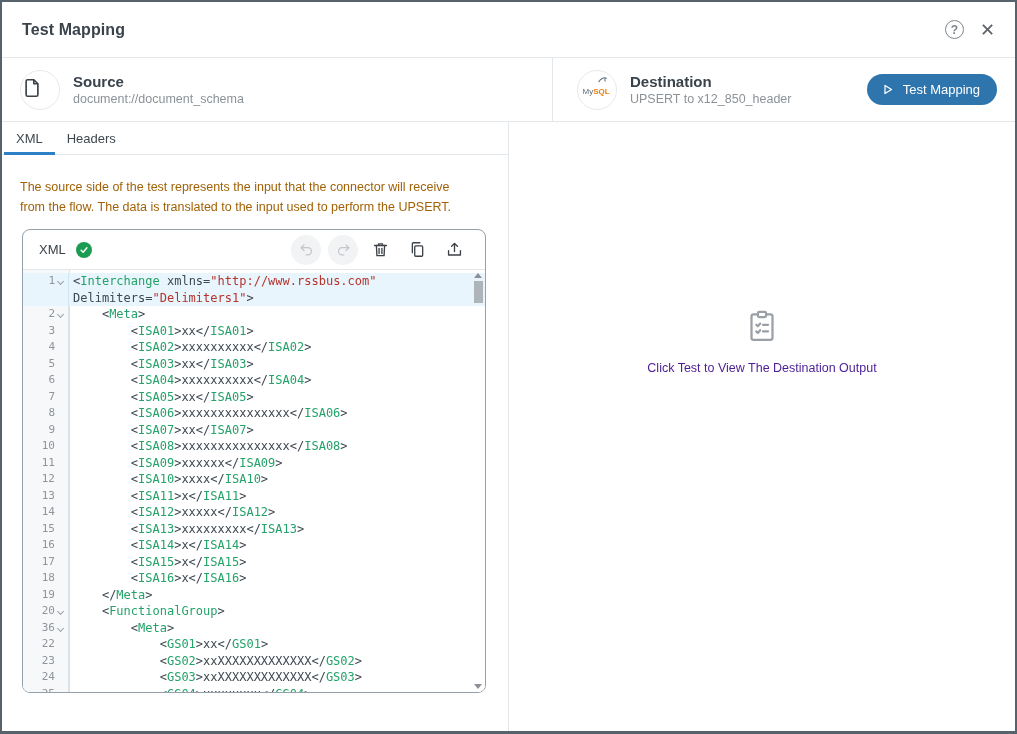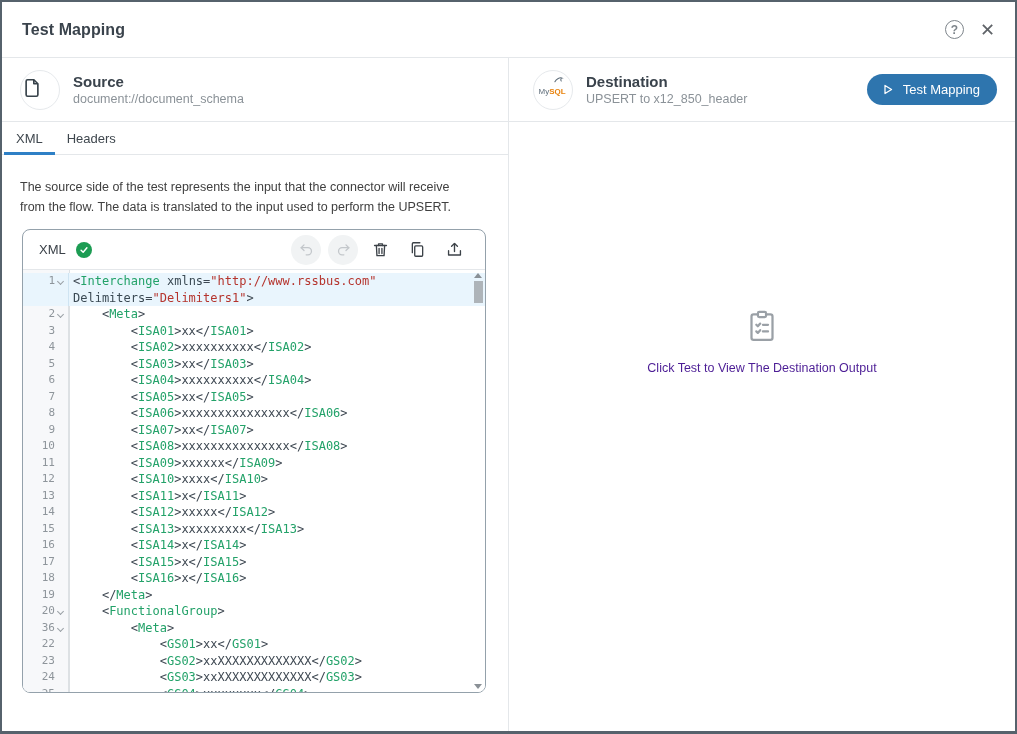--- a/index.html
+++ b/index.html
@@ -18,21 +18,21 @@
   
   .titlebar{flex:0 0 56px;display:flex;align-items:center;padding:0 20px;
     border-bottom:1px solid #e4e7ea}
   .title{font-size:16px;font-weight:700;color:#3a434c;flex:1;letter-spacing:.1px}
   .help{width:19px;height:19px;border:1.5px solid #7e858b;border-radius:50%;color:#7e858b;
     font-size:12px;font-weight:700;display:flex;align-items:center;justify-content:center;
     margin-right:16px;cursor:pointer;background:#fff}
   .close{font-size:18px;color:#5f6368;cursor:pointer;line-height:1}
   
   .band{flex:0 0 64px;display:flex;border-bottom:1px solid #e4e7ea}
-  .band-left{width:507px;border-right:1px solid #e4e7ea;display:flex;align-items:center;
+  .band-left{width:551px;border-right:1px solid #e4e7ea;display:flex;align-items:center;
     padding:0 18px}
   .band-right{flex:1;display:flex;align-items:center;padding:0 18px 0 24px}
   .avatar{width:40px;height:40px;border-radius:50%;border:1px solid #e6e9ec;background:#fff;
     display:flex;align-items:center;justify-content:flex-start;margin-right:13px;flex:0 0 40px}
   .sec-title{font-size:15px;font-weight:700;color:#3a434c;line-height:1.3}
   .sec-sub{font-size:12.5px;color:#8b9298;line-height:1.3}
   .test-btn{margin-left:auto;background:var(--color-accent);color:#fff;border:none;
     border-radius:16px;height:31px;padding:0 17px 0 13px;font-size:13px;font-weight:500;
     display:flex;align-items:center;gap:8px;cursor:pointer;
     font-family:"Liberation Sans","DejaVu Sans",sans-serif}
@@ -41,21 +41,21 @@
   .panel-left{width:507px;border-right:1px solid #e4e7ea;overflow:hidden}
   .panel-right{flex:1;background:#fff}
   
   .tabbar{height:33px;display:flex;border-bottom:1px solid #e4e7ea;padding-left:2px}
   .tab{padding:0 12px;display:flex;align-items:center;font-size:13px;color:#3f474e;
     position:relative;cursor:pointer}
   .tab.active{font-weight:500}
   .tab.active::after{content:"";position:absolute;left:0;right:0;bottom:-1px;height:3px;
     background:var(--color-tab_underline)}
   
-  .desc{margin:22px 34px 0 18px;font-size:12.5px;color:#404040;line-height:1.6}
+  .desc{margin:22px 34px 0 18px;font-size:12.5px;color:#a16207;line-height:1.6}
   .input-label{margin:17px 0 0 18px;font-size:14px;font-weight:700;color:#3a434c}
   
   .editor{margin:12px 23px 0 20px;width:464px;height:464px;border:1px solid #94a1ab;
     border-radius:8px;overflow:hidden;display:flex;flex-direction:column;background:#fff}
   .editor-toolbar{flex:0 0 40px;display:flex;align-items:center;padding:0 16px;
     border-bottom:1px solid #e4e7ea}
   .lang{font-size:13px;color:#3a4148;margin-right:10px}
   .check{width:16px;height:16px;border-radius:50%;background:var(--color-valid_green);
     display:flex;align-items:center;justify-content:center}
   .tools{margin-left:auto;display:flex;align-items:center;gap:7px}

